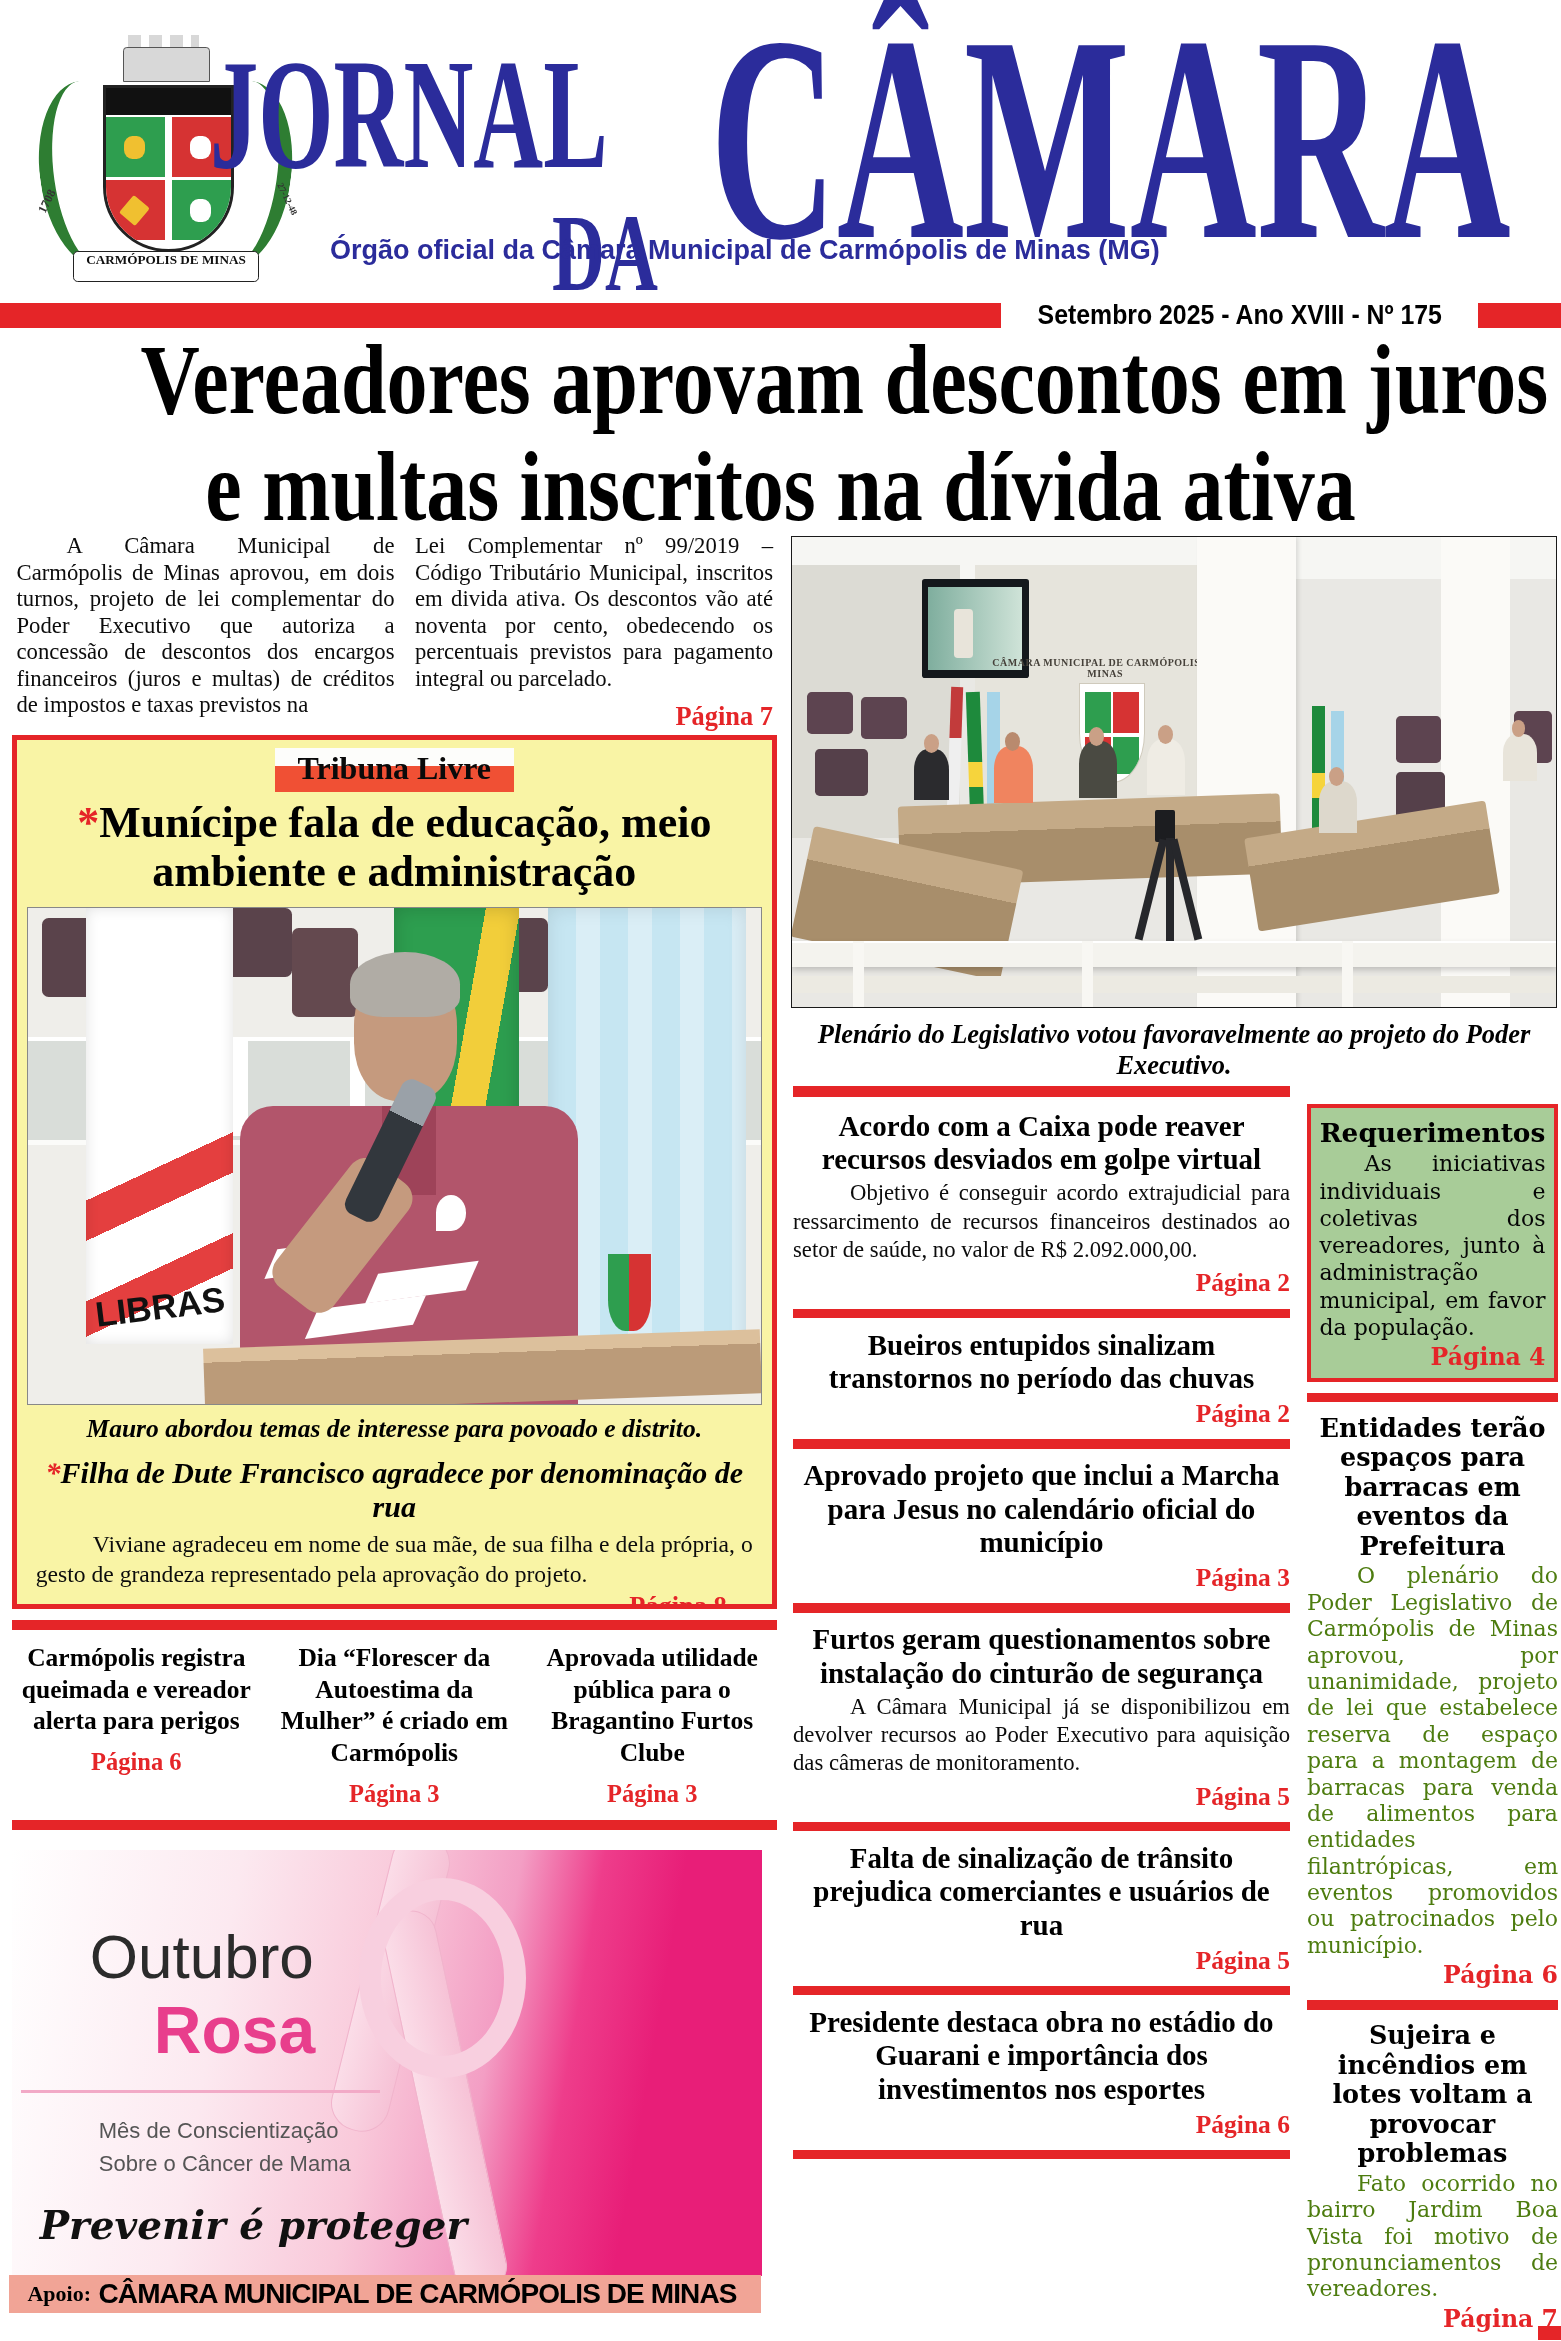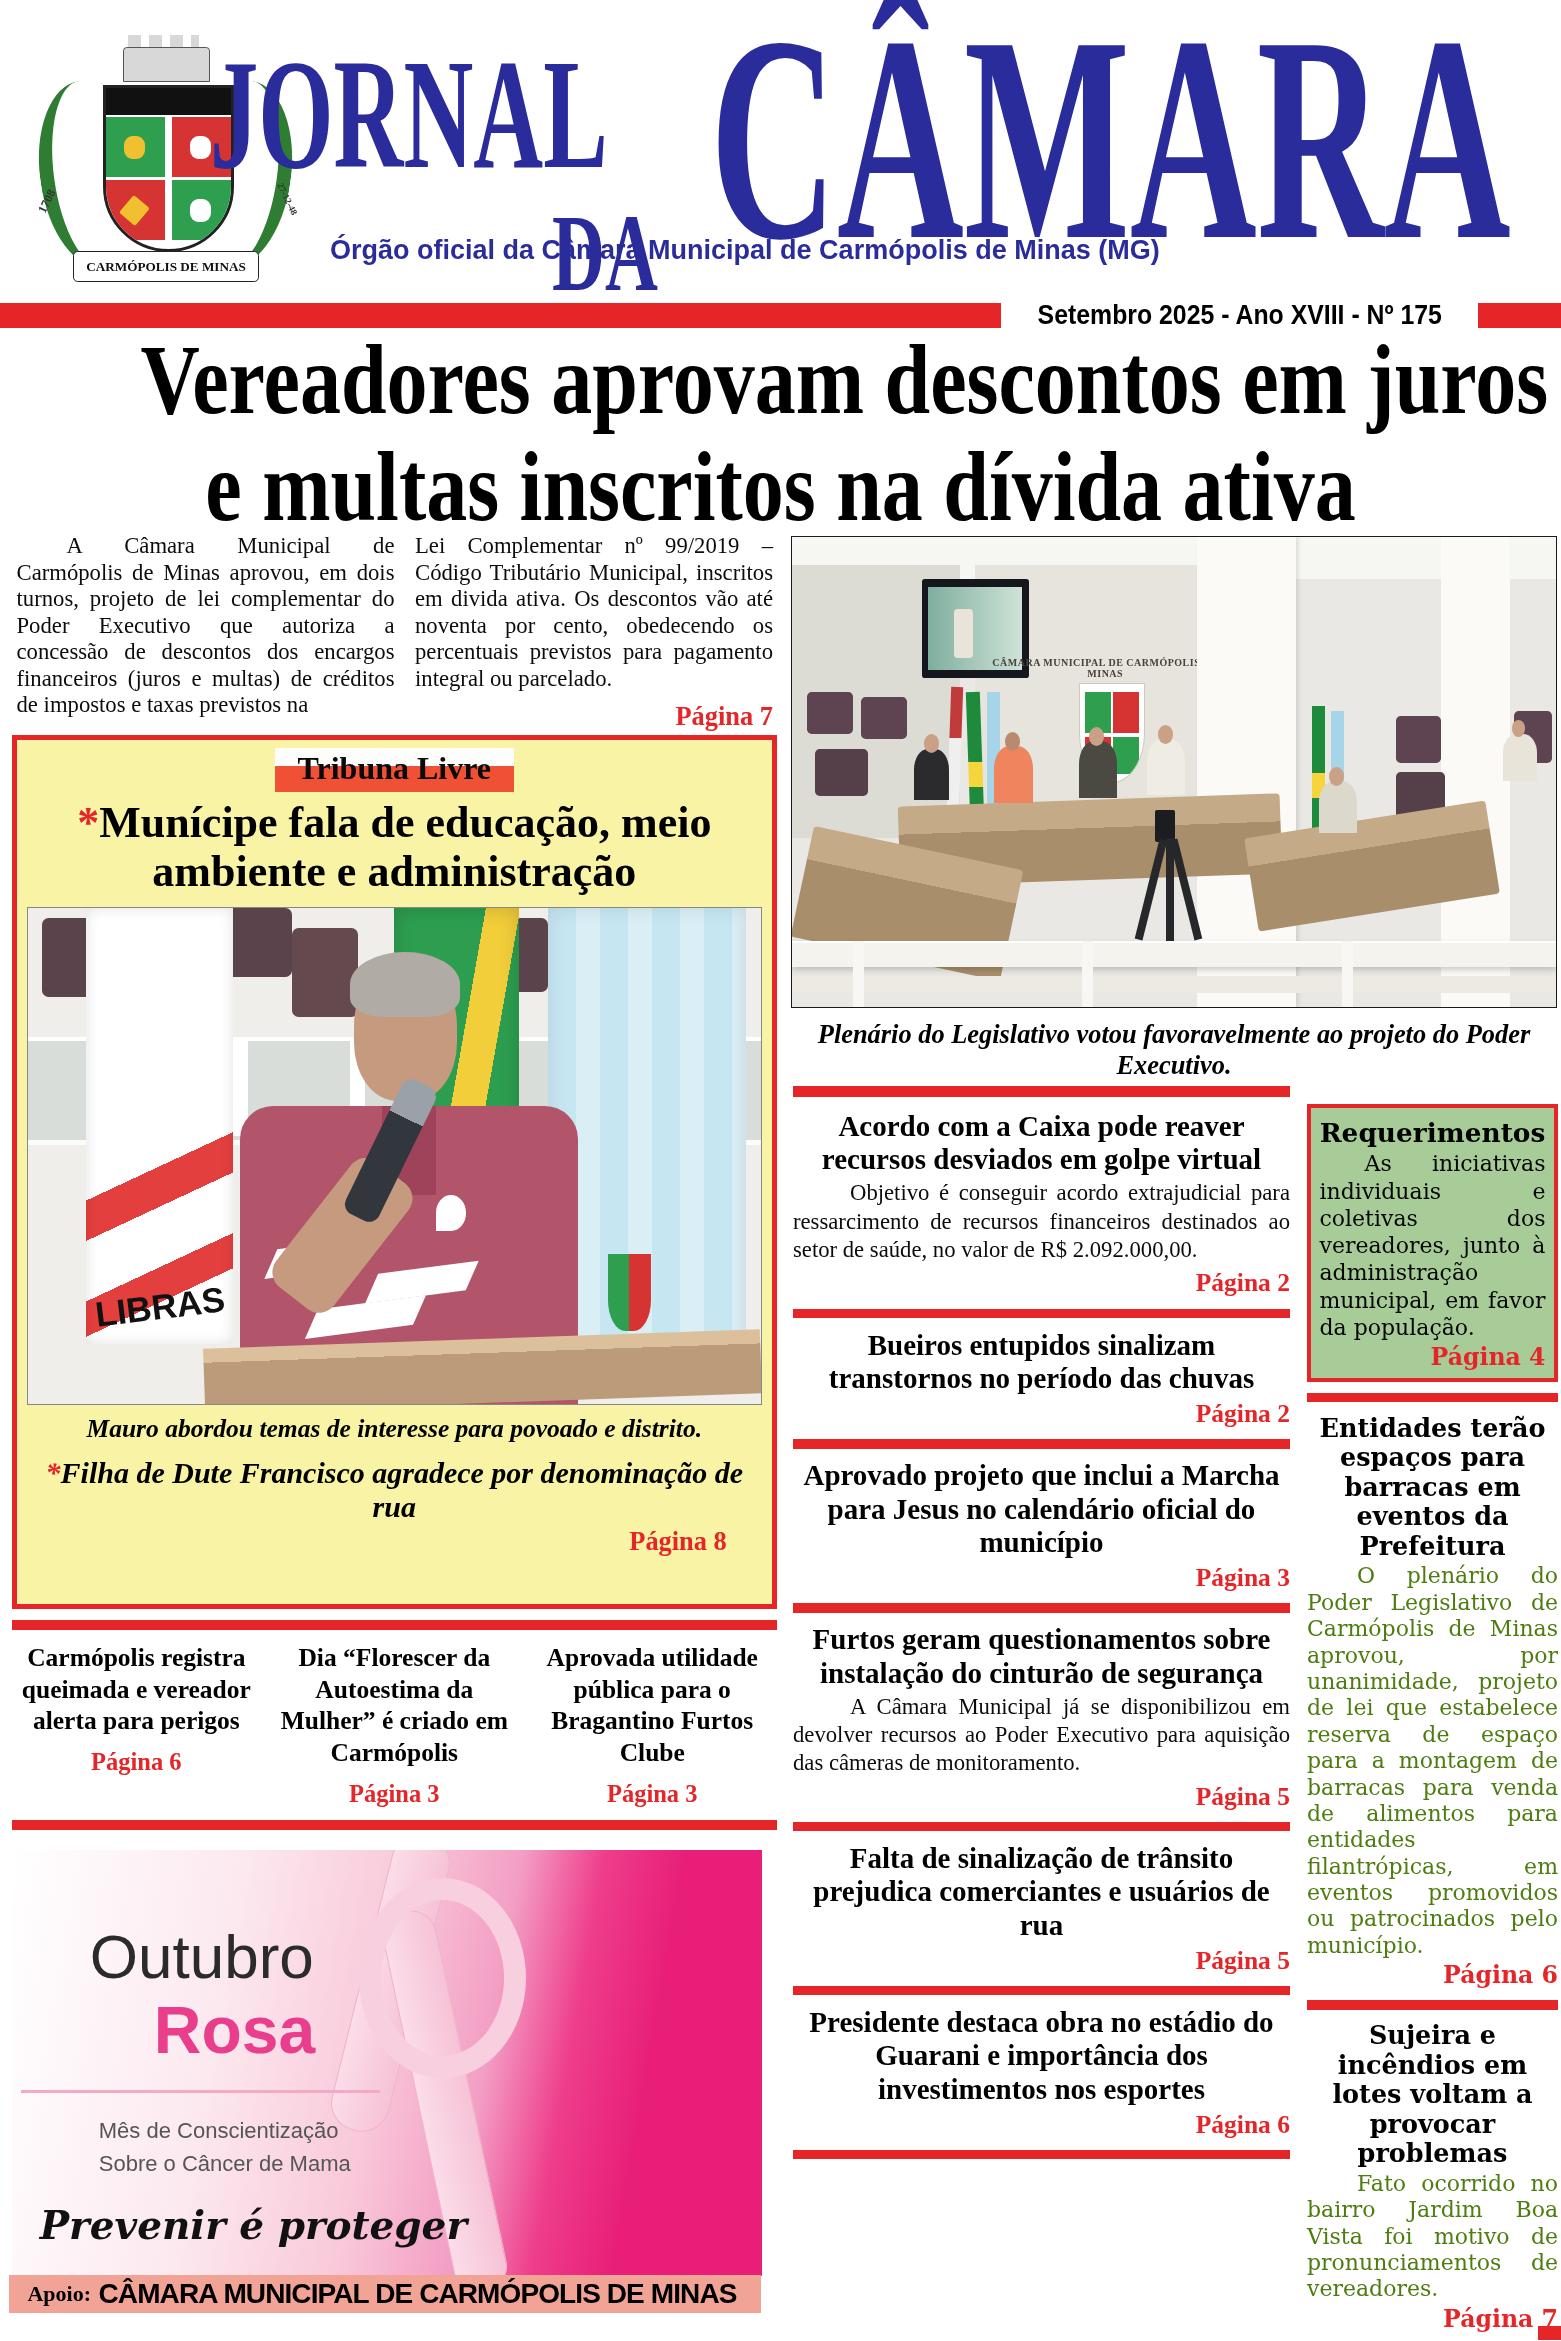--- a/index.html
+++ b/index.html
@@ -25,21 +25,21 @@
   .crown:before{content:"";position:absolute;left:3.8px;top:-12.3px;width:71px;height:11.3px;
          background:repeating-linear-gradient(90deg,#d8d8d8 0 13.2px,transparent 13.2px 21px);}
   .shield{left:77px;top:47px;width:125px;height:161px;background:#ffffff;border:3.8px solid #222;
           border-radius:0 0 66px 66px;overflow:hidden;}
   .sh-band{left:0;top:0;width:100%;height:27px;background:#111;}
   .q{width:59px;height:60px;}
   .q.tl{left:0;top:29px;background:#2e9e4f;} .q.tr{right:0;top:29px;background:#d63333;}
   .q.bl{left:0;top:92px;background:#d63333;} .q.br{right:0;top:92px;background:#2e9e4f;}
   .q .ic{position:absolute;left:18px;top:19px;width:21px;height:22.7px;border-radius:40%;}
   .ribbon{left:47px;top:213px;width:184px;height:29px;background:#fff;border:1.9px solid #222;
-          border-radius:4.7px;display:flex;align-items:center;justify-content:center;
+          border-radius:4.7px;display:flex;justify-content:center;
           font-size:13.2px;font-weight:bold;color:#111;}
   .yr{font-size:12.3px;font-weight:bold;color:#333;}
 
   
   .datebar{left:0;top:303px;width:1561px;height:24.5px;}
   .dategap{left:1001px;top:294px;width:477px;height:43px;background:#fff;display:flex;
            align-items:center;justify-content:center;}
   .datetext{font-family:"Liberation Sans",sans-serif;font-weight:bold;font-size:27px;color:#000;
             transform:scaleX(0.92);white-space:nowrap;}
 
@@ -331,20 +331,21 @@
           <div style="position:absolute;left:58%;top:30%;width:9%;height:12%;background:#ffffff;border-radius:50% 50% 50% 0;"></div>
         </div>
         <div style="left:38%;top:50%;width:10%;height:32%;background:#c59a7e;border-radius:19px;transform:rotate(38deg);"></div>
         <div style="left:47%;top:34%;width:5%;height:30%;background:linear-gradient(180deg,#9aa1a8 0 26%,#32373d 26%);border-radius:11.3px;transform:rotate(26deg);"></div>
         <div style="left:24%;top:87%;width:76%;height:13%;background:linear-gradient(180deg,#dcc09c 0 22%,#bb9b79 22%);transform:rotate(-2deg);"></div>
       </div>
     </div>
 
     <div class="tcap">Mauro abordou temas de interesse para povoado e distrito.</div>
     <div class="tsub"><span class="star">*</span><span>Filha de Dute Francisco agradece por denominação de rua</span></div>
+    <p class="tbody">Viviane agradeceu em nome de sua mãe, de sua filha e dela própria, o gesto de grandeza representado pela aprovação do projeto.</p>
     <div class="pg tpg">Página 8</div>
   </div>
 
   <div class="abs teasers">
     <div class="trule"></div>
     <div class="trow">
       <div class="tcol">
         <p class="th">Carmópolis registra queimada e vereador alerta para perigos</p>
         <div class="tpgc">Página 6</div>
       </div>

